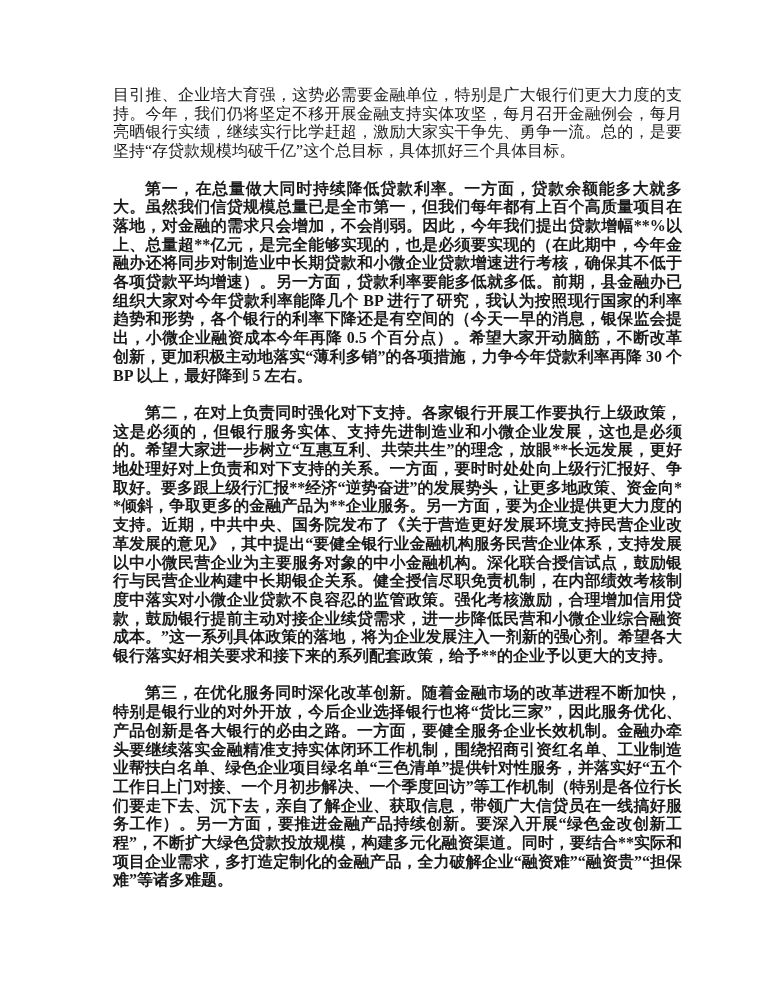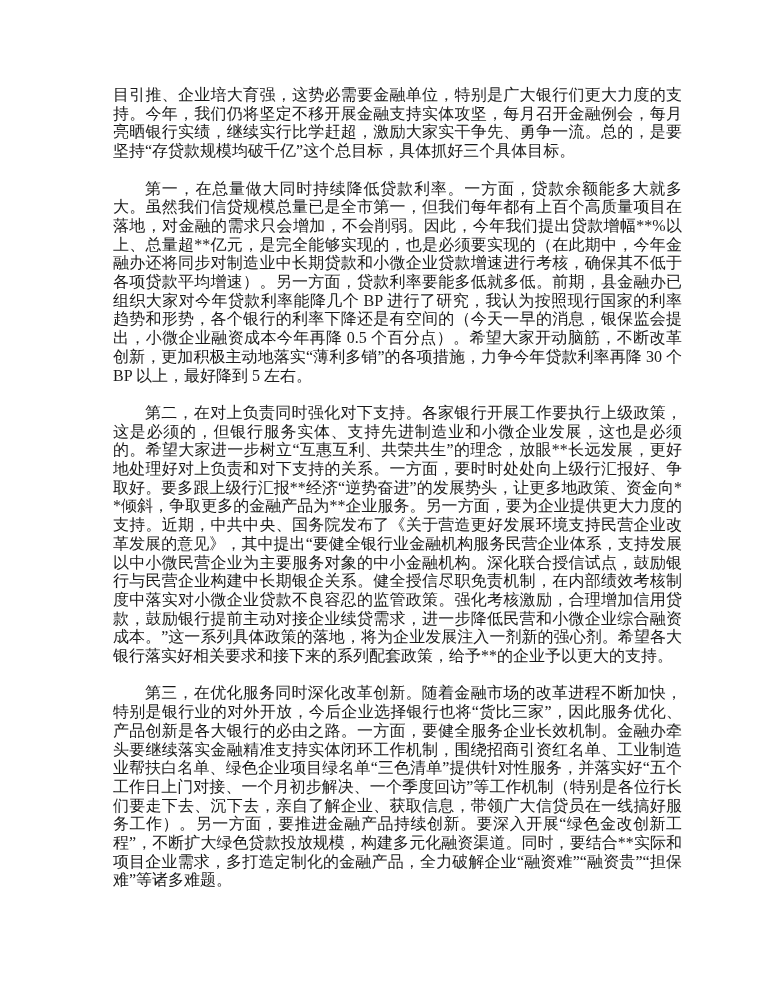--- a/index.html
+++ b/index.html
@@ -23,20 +23,21 @@
     margin: 0 0 18.7px 0;
     font-family: "Liberation Serif", "DejaVu Serif", serif;
     font-size: 16px;
     line-height: 18.7px;
     color: #1a1a1a;
     text-align: justify;
     word-break: break-all;
   }
   .text-block p.indent {
     text-indent: 2em;
+    font-weight: bold;
   }
 </style>
 </head>
 <body>
 
 <div class="page">
   <div class="text-block">
     <p>目引推、企业培大育强，这势必需要金融单位，特别是广大银行们更大力度的支持。今年，我们仍将坚定不移开展金融支持实体攻坚，每月召开金融例会，每月亮晒银行实绩，继续实行比学赶超，激励大家实干争先、勇争一流。总的，是要坚持“存贷款规模均破千亿”这个总目标，具体抓好三个具体目标。</p>
     <p class="indent">第一，在总量做大同时持续降低贷款利率。一方面，贷款余额能多大就多大。虽然我们信贷规模总量已是全市第一，但我们每年都有上百个高质量项目在落地，对金融的需求只会增加，不会削弱。因此，今年我们提出贷款增幅**%以上、总量超**亿元，是完全能够实现的，也是必须要实现的（在此期中，今年金融办还将同步对制造业中长期贷款和小微企业贷款增速进行考核，确保其不低于各项贷款平均增速）。另一方面，贷款利率要能多低就多低。前期，县金融办已组织大家对今年贷款利率能降几个 BP 进行了研究，我认为按照现行国家的利率趋势和形势，各个银行的利率下降还是有空间的（今天一早的消息，银保监会提出，小微企业融资成本今年再降 0.5 个百分点）。希望大家开动脑筋，不断改革创新，更加积极主动地落实“薄利多销”的各项措施，力争今年贷款利率再降 30 个 BP 以上，最好降到 5 左右。</p>
     <p class="indent">第二，在对上负责同时强化对下支持。各家银行开展工作要执行上级政策，这是必须的，但银行服务实体、支持先进制造业和小微企业发展，这也是必须的。希望大家进一步树立“互惠互利、共荣共生”的理念，放眼**长远发展，更好地处理好对上负责和对下支持的关系。一方面，要时时处处向上级行汇报好、争取好。要多跟上级行汇报**经济“逆势奋进”的发展势头，让更多地政策、资金向**倾斜，争取更多的金融产品为**企业服务。另一方面，要为企业提供更大力度的支持。近期，中共中央、国务院发布了《关于营造更好发展环境支持民营企业改革发展的意见》，其中提出“要健全银行业金融机构服务民营企业体系，支持发展以中小微民营企业为主要服务对象的中小金融机构。深化联合授信试点，鼓励银行与民营企业构建中长期银企关系。健全授信尽职免责机制，在内部绩效考核制度中落实对小微企业贷款不良容忍的监管政策。强化考核激励，合理增加信用贷款，鼓励银行提前主动对接企业续贷需求，进一步降低民营和小微企业综合融资成本。”这一系列具体政策的落地，将为企业发展注入一剂新的强心剂。希望各大银行落实好相关要求和接下来的系列配套政策，给予**的企业予以更大的支持。</p>

